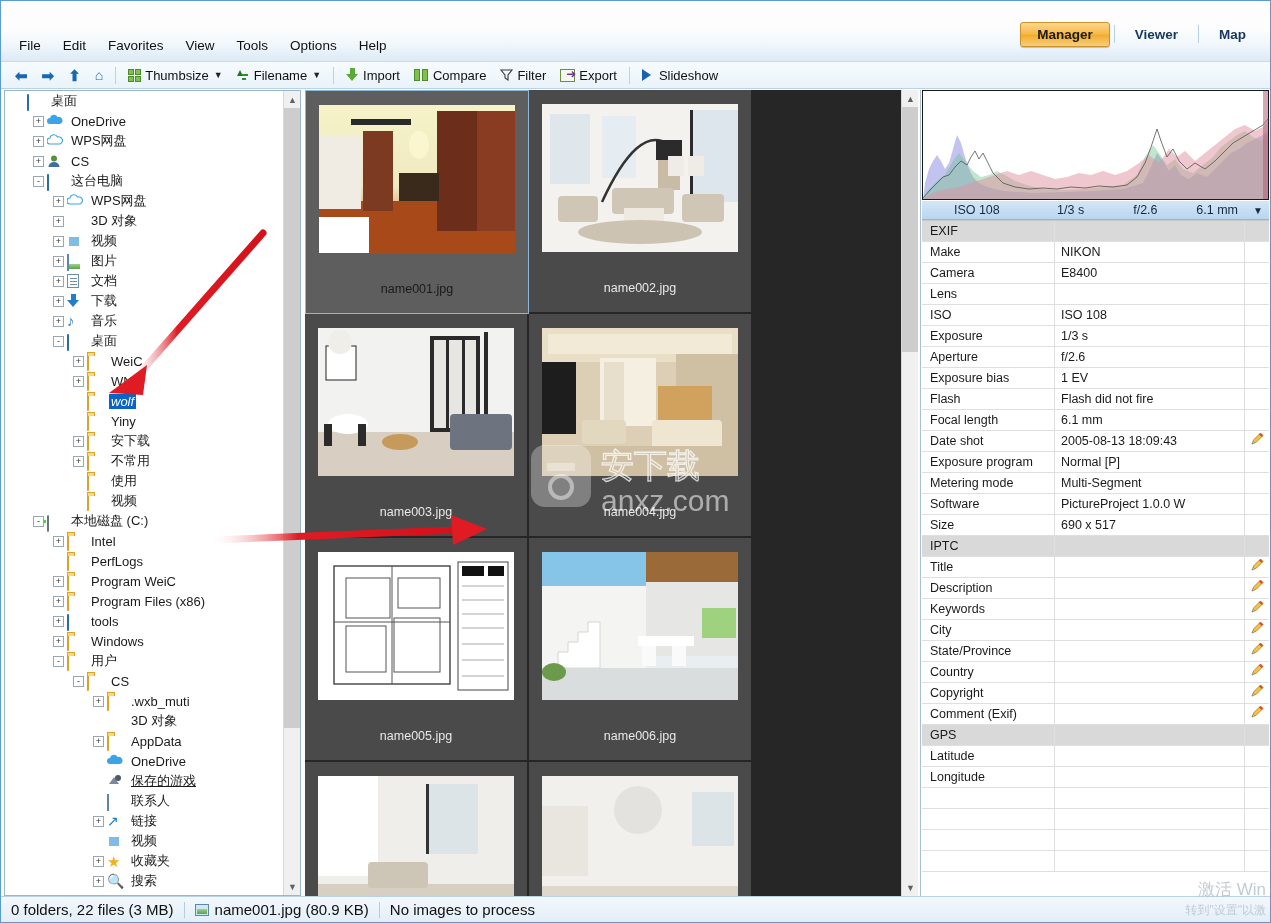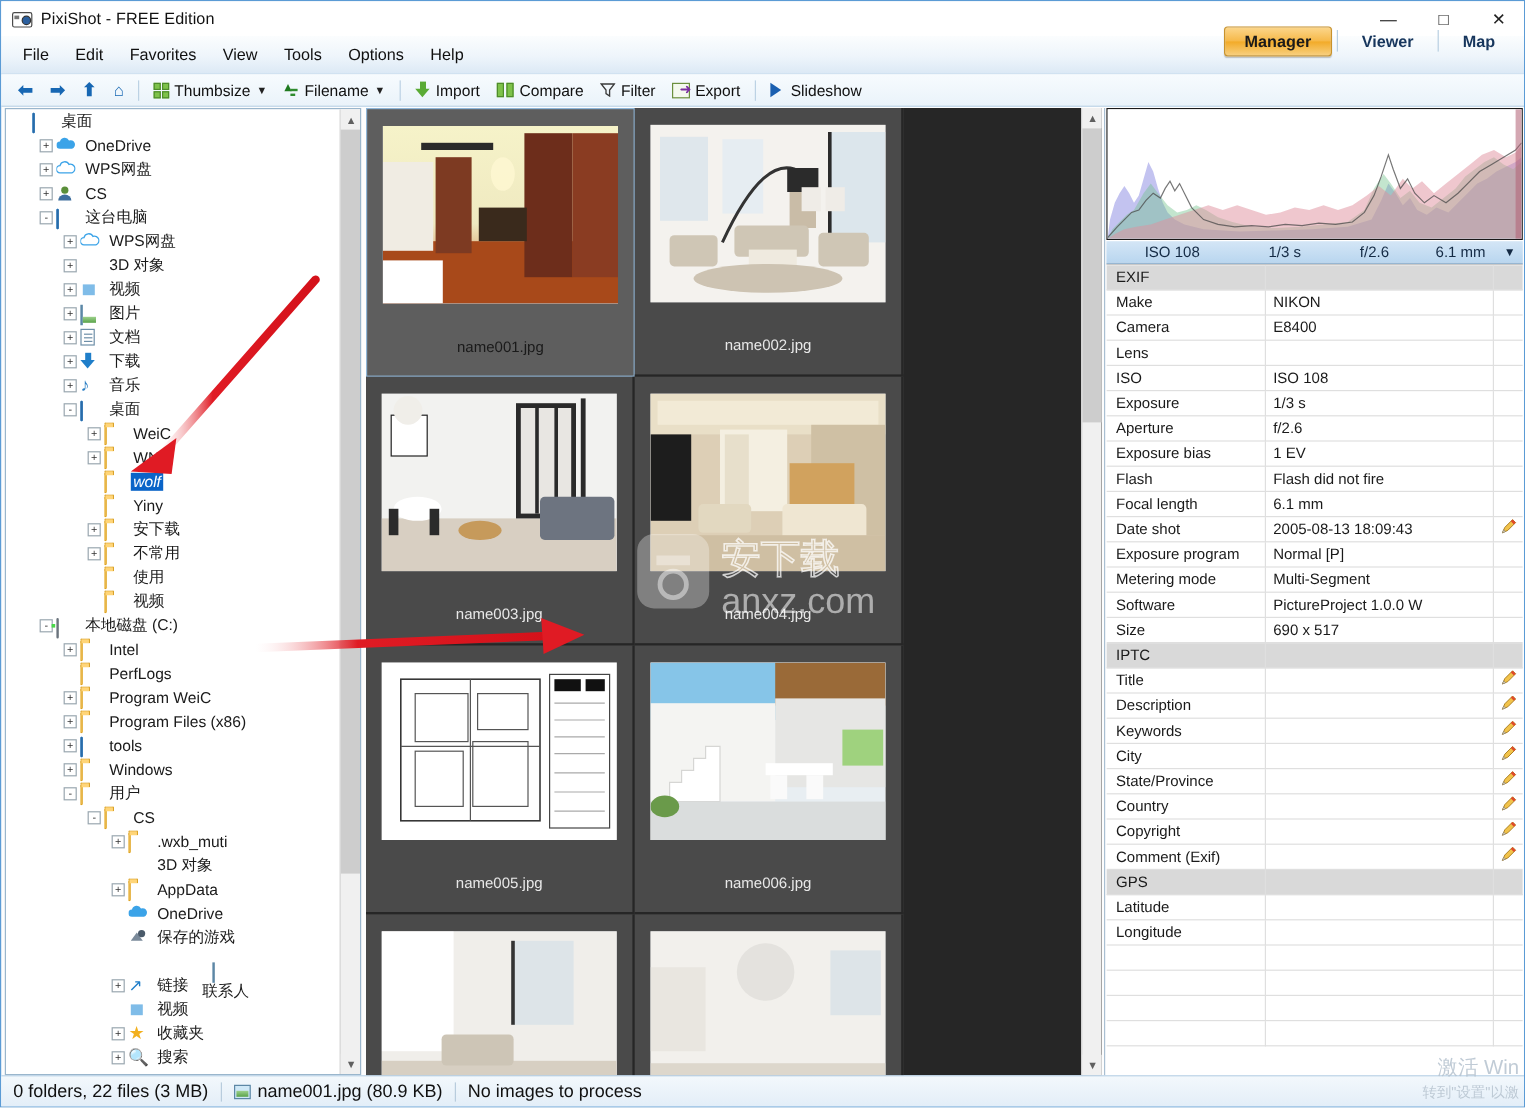--- a/index.html
+++ b/index.html
@@ -292,33 +292,20 @@
   #anxz {
     position: absolute; left: 528px; top: 440px; width: 220px; height: 82px;
     pointer-events: none;
   }
 </style>
 </head>
 <body>
 
 <div id="app">
 
-  <div id="titlebar">
-    <span class="app-icon">
-      <span class="cam-body"></span>
-        <span class="cam-vf"></span>
-        <span class="cam-lens"></span>
-    </span>
-    <span class="title-text">PixiShot  -  FREE Edition</span>
-    <div id="winbuttons">
-      <div class="min">—</div>
-      <div class="max">□</div>
-      <div class="close">✕</div>
-    </div>
-  </div>
 
   <div id="menubar">
     <div class="mi">File</div>
     <div class="mi">Edit</div>
     <div class="mi">Favorites</div>
     <div class="mi">View</div>
     <div class="mi">Tools</div>
     <div class="mi">Options</div>
     <div class="mi">Help</div>
   </div>
@@ -584,29 +571,29 @@
           <span class="ic"><span class="ic-folder"></span></span>
           <span class="lbl">AppData</span>
         </div>
         <div class="tnode" style="padding-left: 88px;">
           <span class="exp none"></span>
           <span class="ic"><svg width="16" height="12">
               <path d="M3,10 a3,3 0 0,1 0,-6 a4,4 0 0,1 7.5,-1 a3.2,3.2 0 0,1 2.5,7 Z" fill="#3ba3e8"></path>
             </svg></span>
           <span class="lbl">OneDrive</span>
         </div>
-        <div class="tnode" style="padding-left: 88px;">
+        <div class="tnode" style="padding-left: 88px; text-decoration: underline;">
           <span class="exp none"></span>
           <span class="ic"><svg width="15" height="13">
               <path d="M2,10 L7,3 L12,10 Z" fill="#7a8a9a"></path>
               <circle cx="11" cy="4" r="3" fill="#4a5a6a"></circle>
             </svg></span>
           <span class="lbl">保存的游戏</span>
         </div>
-        <div class="tnode" style="padding-left: 88px; flex-direction: column;">
+        <div class="tnode" style="padding-left: 88px;">
           <span class="exp none"></span>
           <span class="ic"><span class="ic-contact"></span></span>
           <span class="lbl">联系人</span>
         </div>
         <div class="tnode" style="padding-left: 88px;">
           <span class="exp">+</span>
           <span class="ic"><span class="ic-link">↗</span></span>
           <span class="lbl">链接</span>
         </div>
         <div class="tnode" style="padding-left: 88px;">

